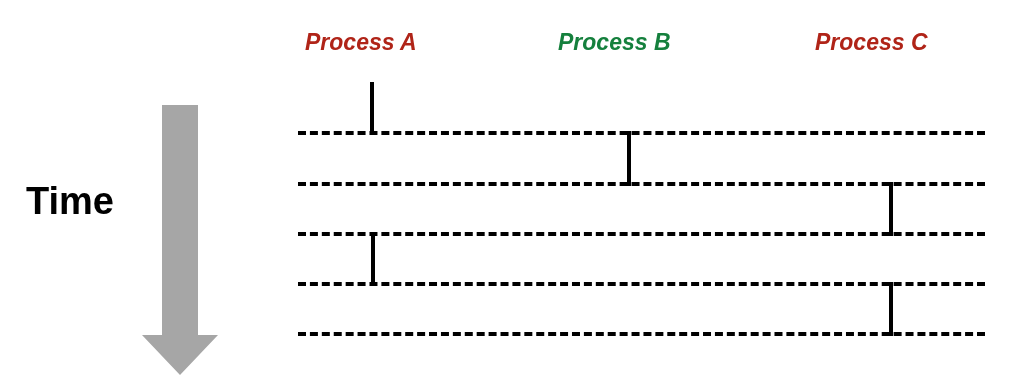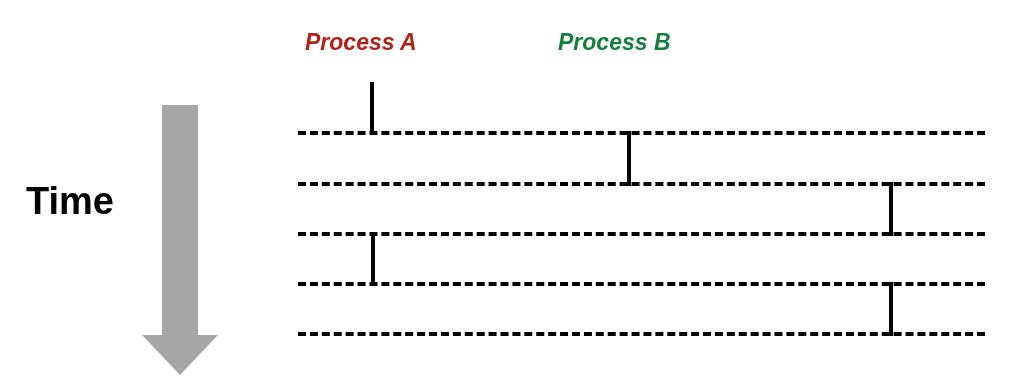--- a/index.html
+++ b/index.html
@@ -87,20 +87,21 @@
   <div id="time-axis-group">
     <div id="time-label" style="color: rgb(0, 0, 0);">Time</div>
 
     <svg id="time-arrow" viewBox="0 0 82 280" width="82" height="280" aria-hidden="true">
       <polygon id="arrow-shape" points="22,5 58,5 58,235 78,235 40,275 2,235 22,235" fill="#A6A6A6"></polygon>
     </svg>
   </div>
 
   <div class="process-label" style="left: 305px; color: rgb(176, 36, 24); text-align: right;">Process A</div>
   <div class="process-label" style="left: 558px; color: #15803d;">Process B</div>
+  <div class="process-label" style="left: 815px; color: rgb(176, 36, 24);">Process C</div>
 
   <div id="timeline-grid">
 
     <div class="timeline-rule" id="rule-1" style="left: 298px; width: 687px; top: 131px; border-top-width: 4px; border-top-color: rgb(0, 0, 0);"></div>
     <div class="timeline-rule" id="rule-2" style="left: 298px; width: 687px; top: 182px; border-top-width: 4px; border-top-color: rgb(0, 0, 0);"></div>
     <div class="timeline-rule" id="rule-3" style="left: 298px; width: 687px; top: 232px; border-top-width: 4px; border-top-color: rgb(0, 0, 0);"></div>
     <div class="timeline-rule" id="rule-4" style="left: 298px; width: 687px; top: 282px; border-top-width: 4px; border-top-color: rgb(0, 0, 0);"></div>
     <div class="timeline-rule" id="rule-5" style="left: 298px; width: 687px; top: 332px; border-top-width: 4px; border-top-color: rgb(0, 0, 0);"></div>
 
     <div class="event-tick" id="event-1" style="left: 370px; top: 82px; height: 53px; width: 4px; background: rgb(0, 0, 0);"></div>

